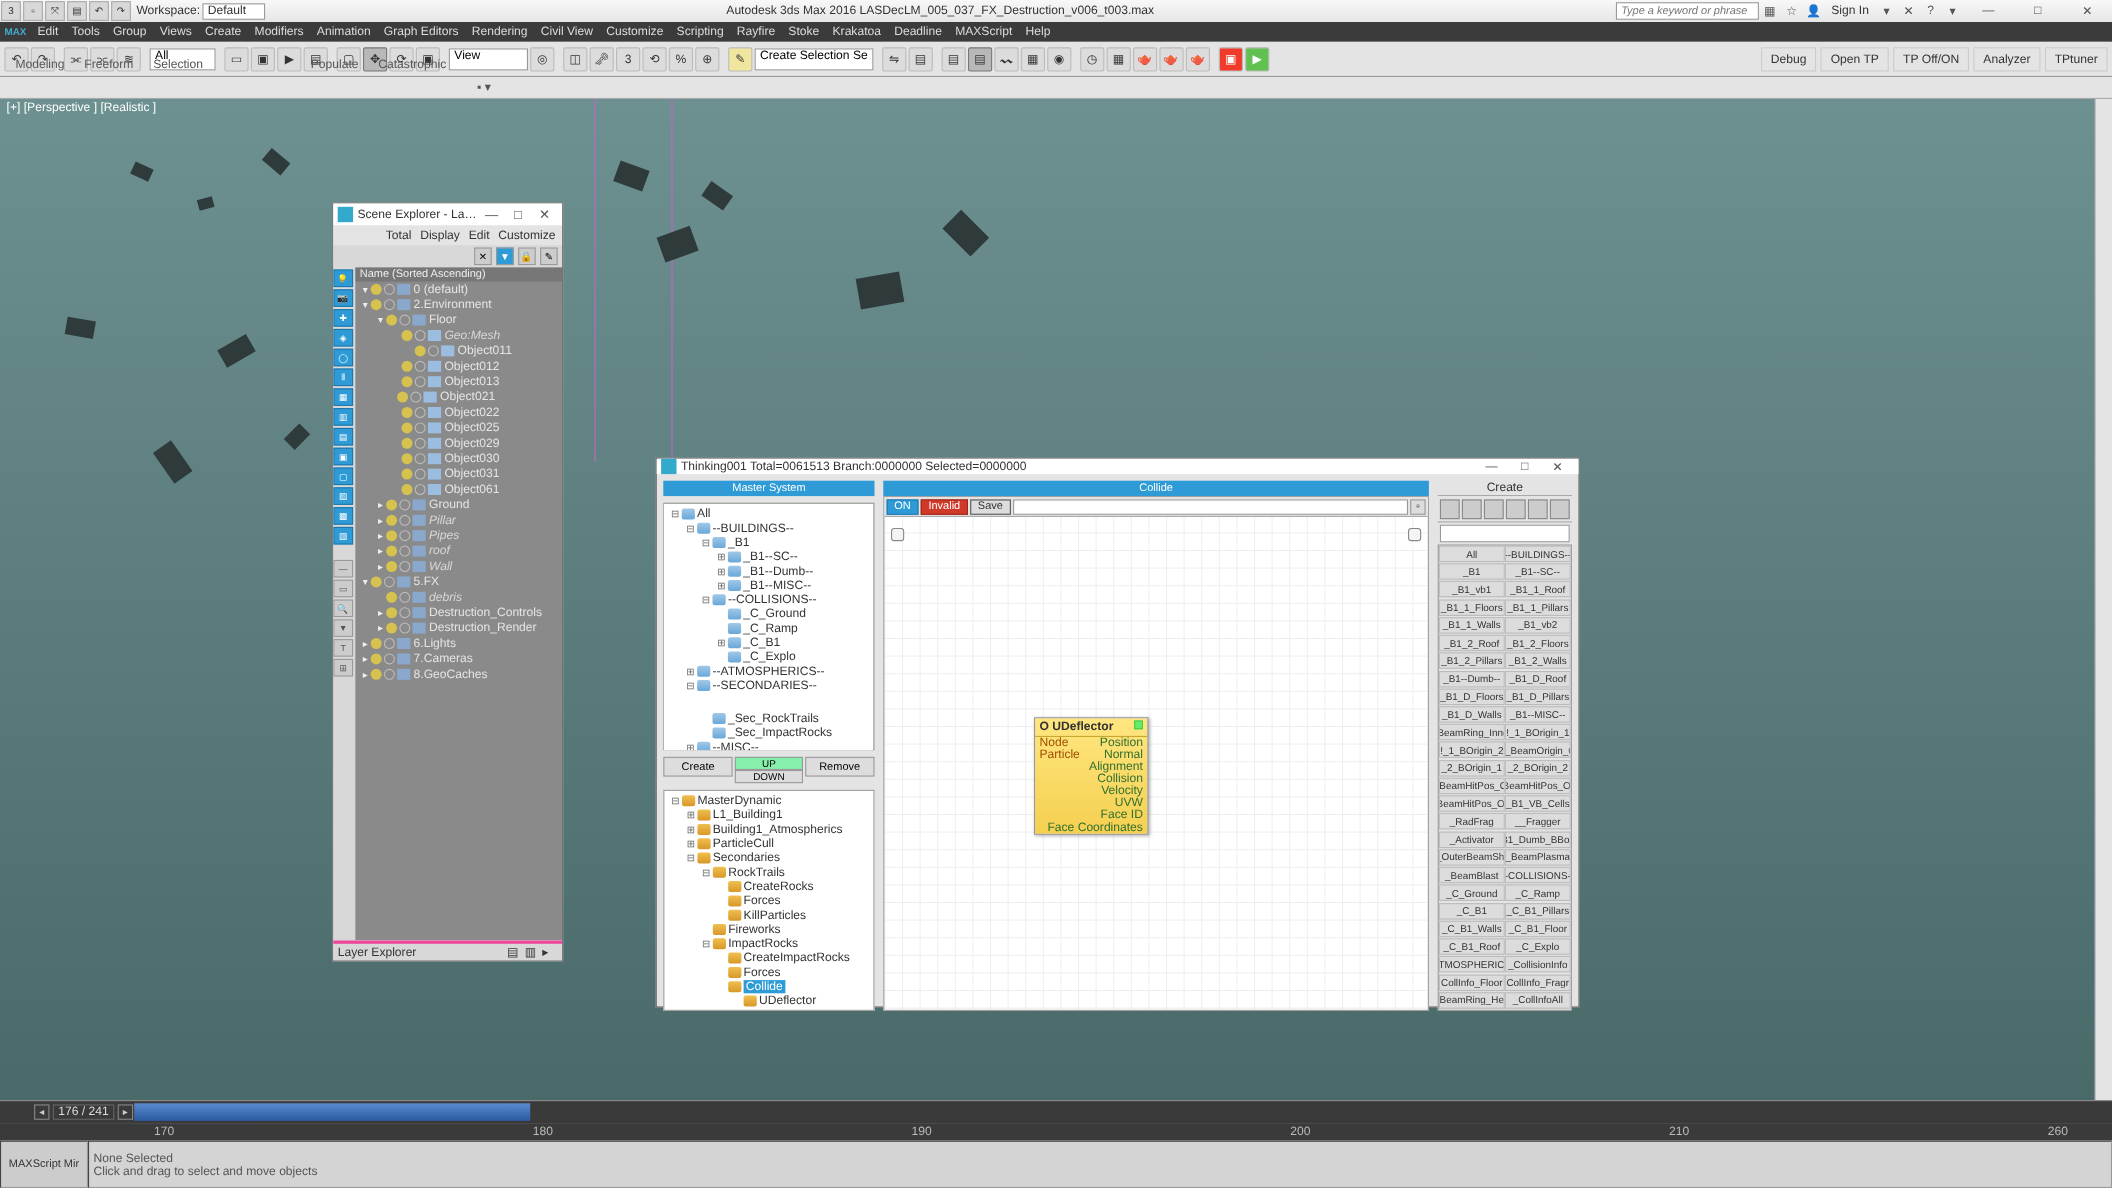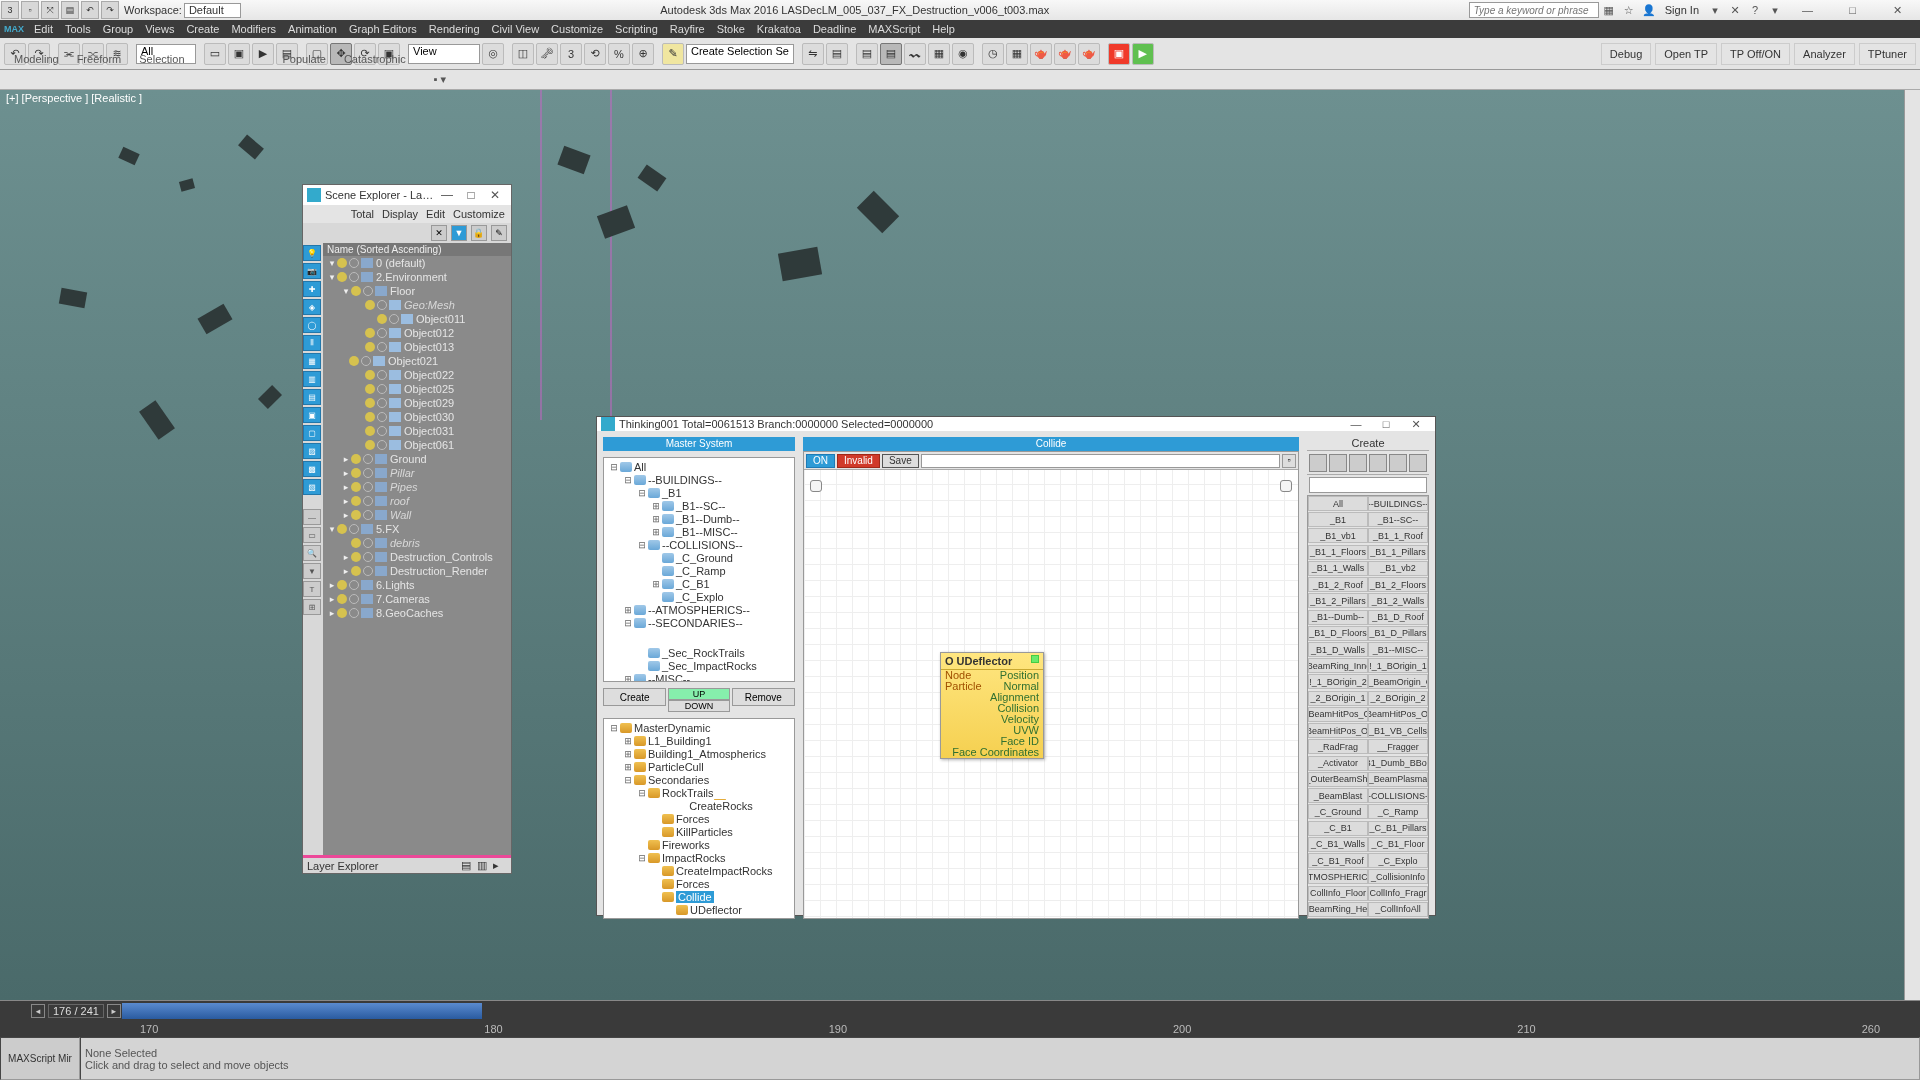--- a/index.html
+++ b/index.html
@@ -378,21 +378,21 @@
                 <span class="nodeico"></span>
                 <span>Object012</span>
               </div>
               <div class="tn" style="padding-left: 32px;">
                 <span class="tw"></span>
                 <span class="eye"></span>
                 <span class="freeze"></span>
                 <span class="nodeico"></span>
                 <span>Object013</span>
               </div>
-              <div class="tn" style="padding-left: 16px;">
+              <div class="tn" style="padding-left: 28px;">
                 <span class="tw"></span>
                 <span class="eye"></span>
                 <span class="freeze"></span>
                 <span class="nodeico"></span>
                 <span>Object021</span>
               </div>
               <div class="tn" style="padding-left: 32px;">
                 <span class="tw"></span>
                 <span class="eye"></span>
                 <span class="freeze"></span>
@@ -657,21 +657,21 @@
               <div class="tnode" style="padding-left: 16px;">
                 <span class="exp">⊟</span>
                 <span class="ic dyn"></span>
                 <span class="lbl">Secondaries</span>
               </div>
               <div class="tnode" style="padding-left: 30px;">
                 <span class="exp">⊟</span>
                 <span class="ic dyn"></span>
                 <span class="lbl">RockTrails</span>
               </div>
-              <div class="tnode" style="padding-left: 44px; flex-direction: column;">
+              <div class="tnode" style="padding-left: 44px;">
                 <span class="exp"></span>
                 <span class="ic dyn"></span>
                 <span class="lbl">CreateRocks</span>
               </div>
               <div class="tnode" style="padding-left: 44px;">
                 <span class="exp"></span>
                 <span class="ic dyn"></span>
                 <span class="lbl">Forces</span>
               </div>
               <div class="tnode" style="padding-left: 44px;">

